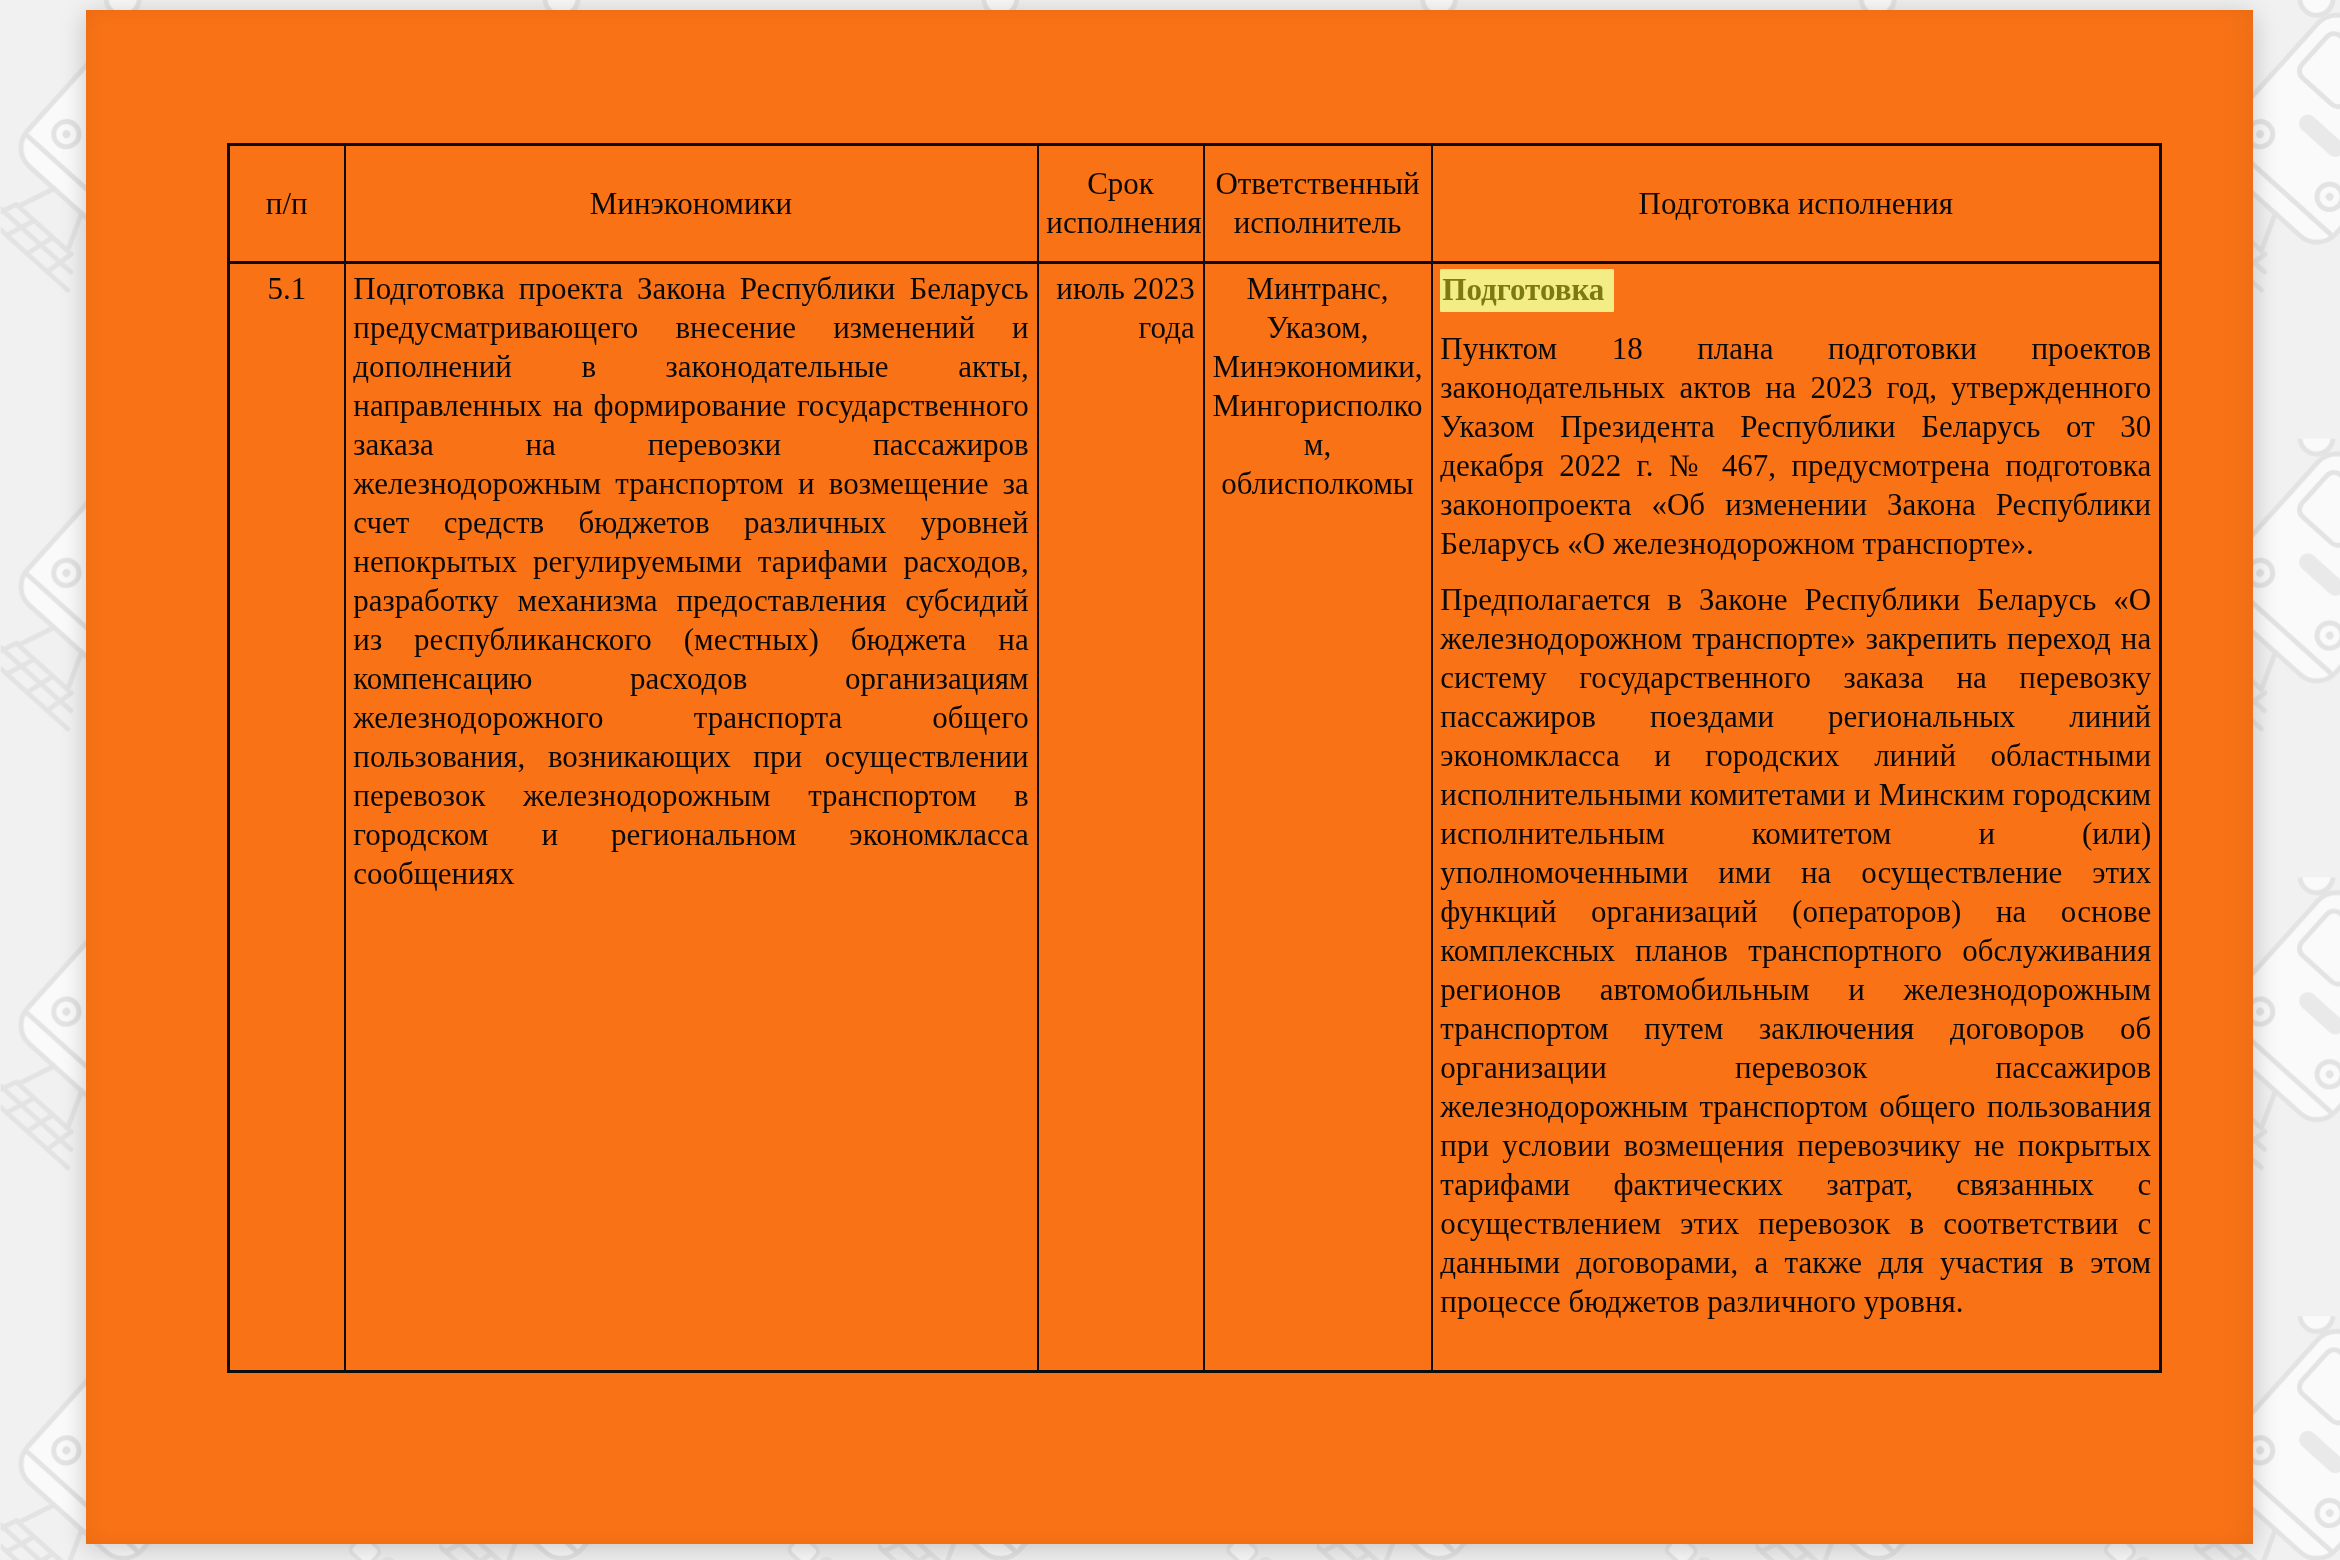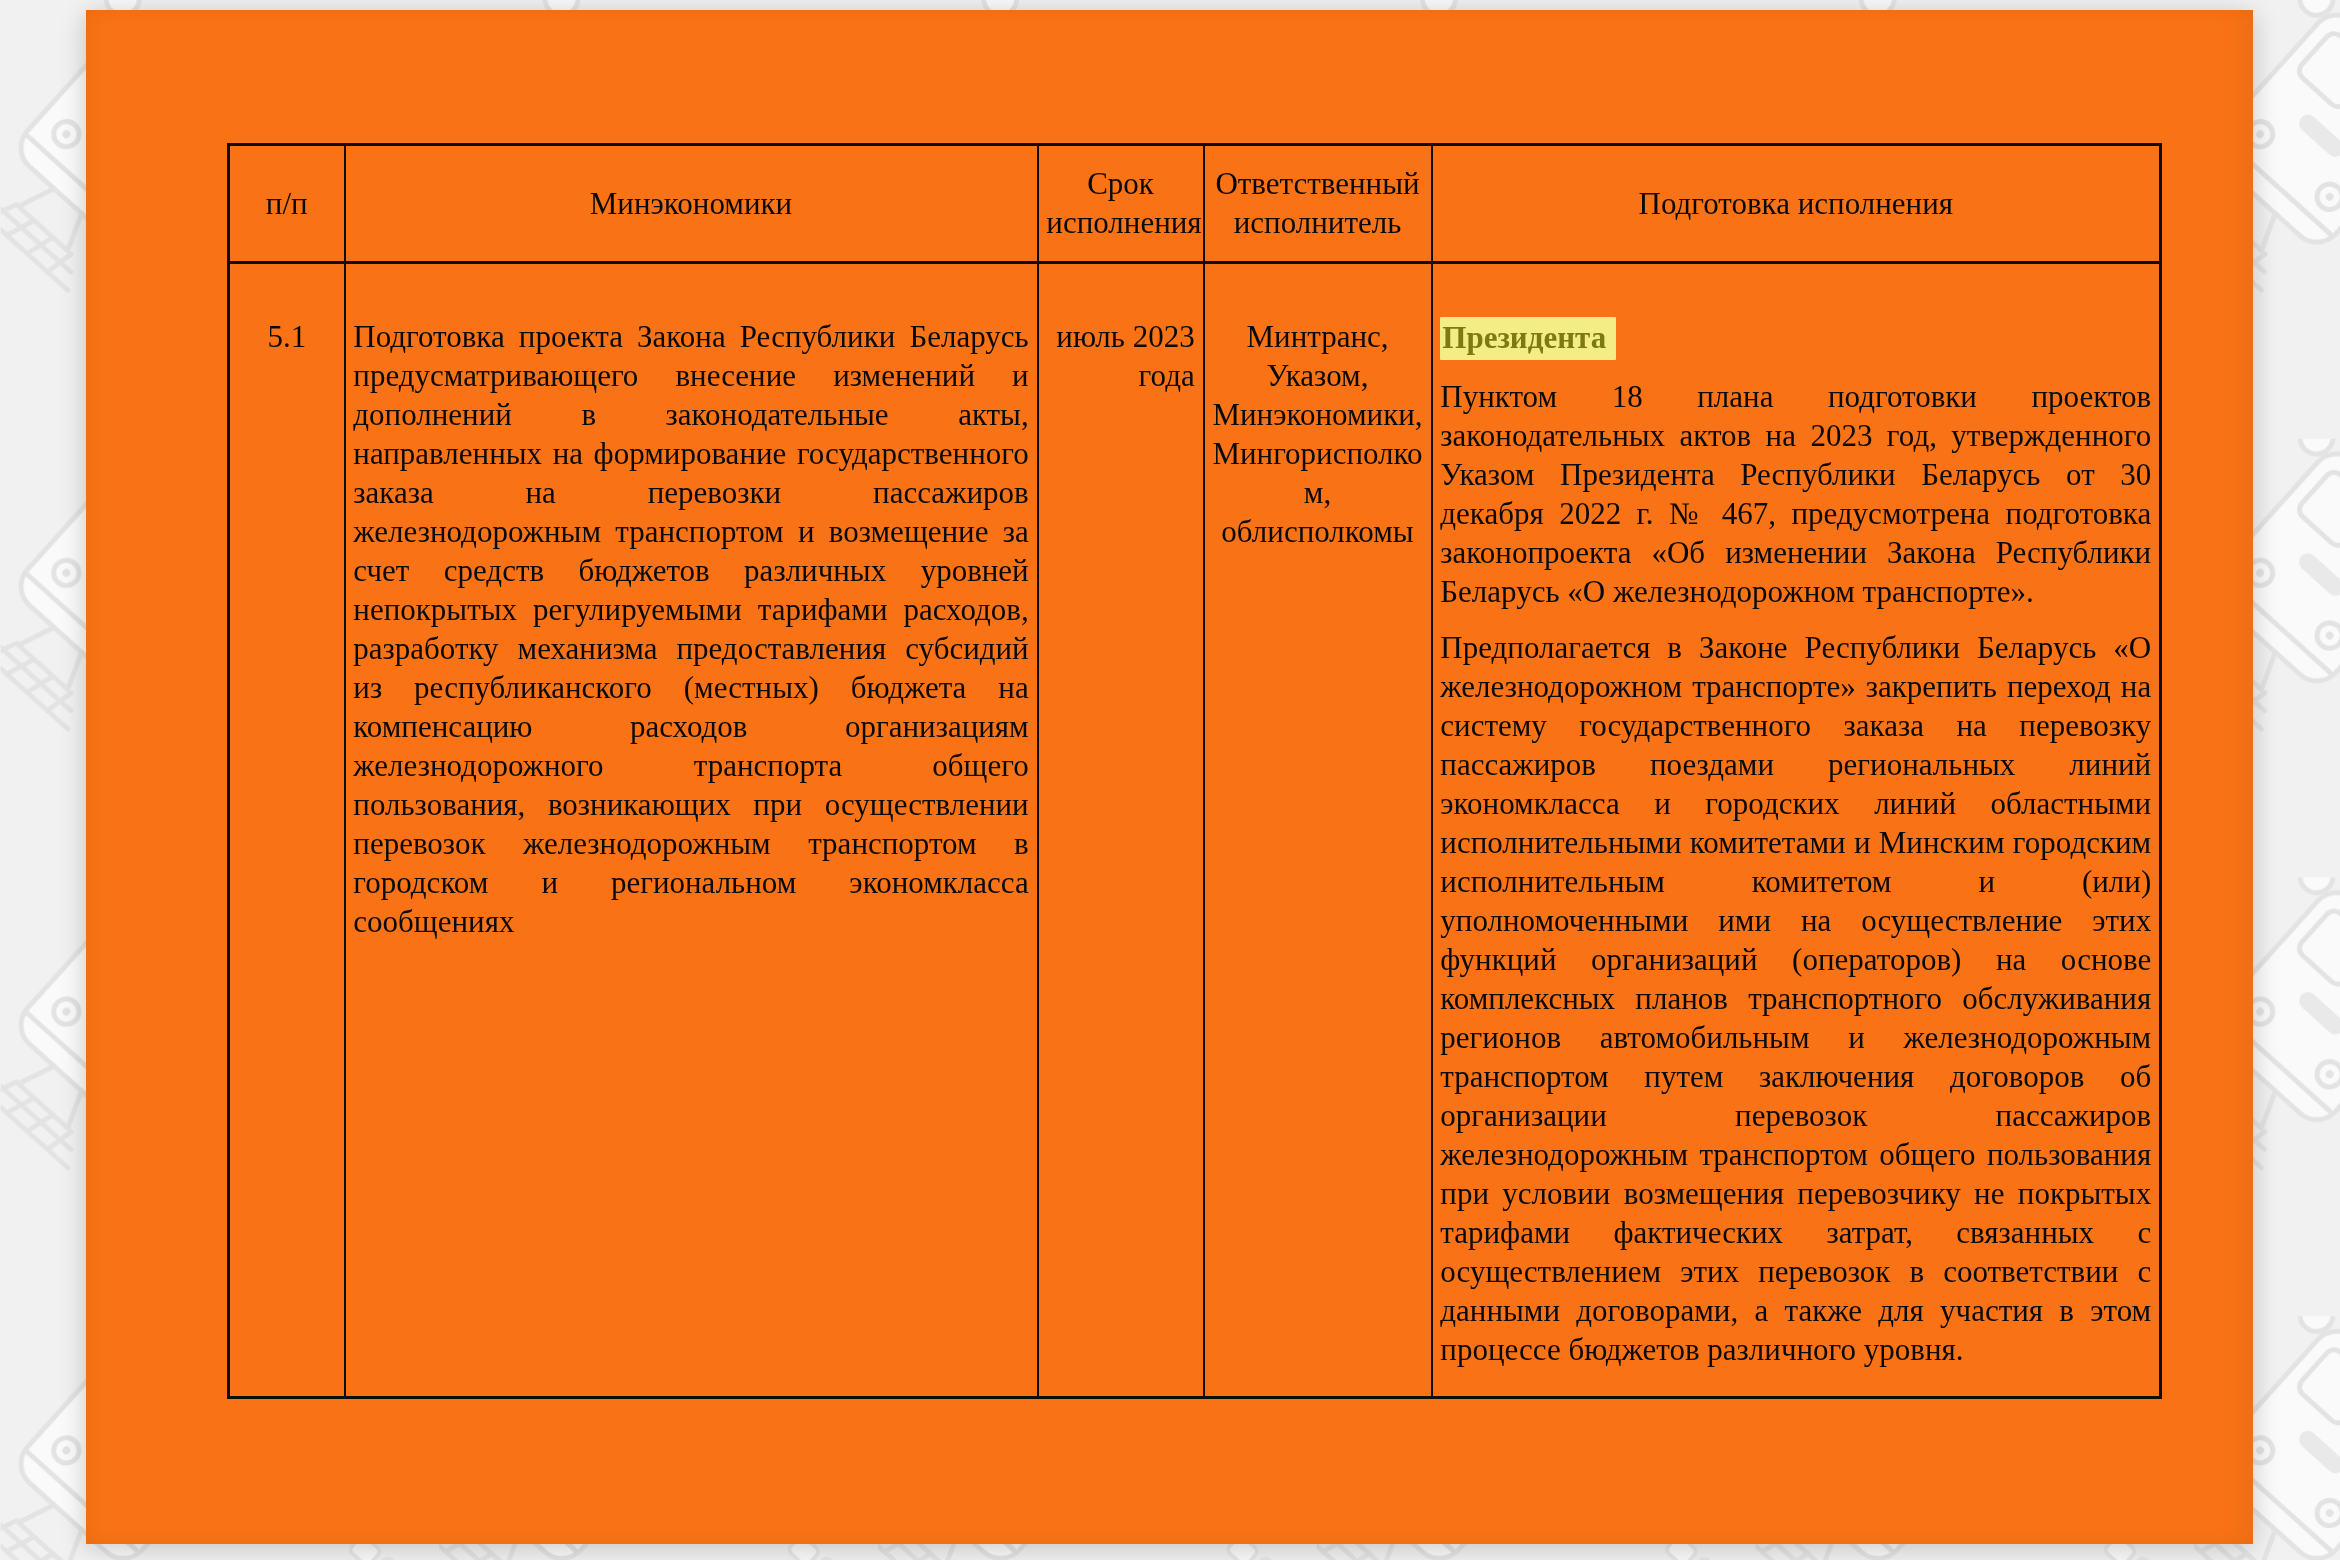--- a/index.html
+++ b/index.html
@@ -64,21 +64,20 @@
     padding: 11.7px 11.7px 7.8px 9.8px;
     border-bottom: 3.9px solid #0d0d0d;
   }
   tr.task td {
     height: 1095px;
     vertical-align: top;
   }
   .clip {
     max-height: 1073px;
     overflow: hidden;
-    margin-top: 48px;
   }
   .cell-num   { text-align: center; padding-top: 5.9px; }
   .cell-name  { text-align: justify; }
   .cell-term  { text-align: right; }
   .cell-resp  { text-align: center; overflow-wrap: break-word; word-break: break-word; }
   .cell-mon p {
     margin: 0 0 16.6px 0;
     text-align: justify;
   }
   .status-line { margin: 0 0 16.6px 0; }
@@ -165,21 +164,21 @@
         </td>
         <td class="cell-term">
           <div class="clip">июль 2023 года</div>
         </td>
         <td class="cell-resp">
           <div class="clip">Минтранс, Указом, Минэкономики, Мингорисполком, облисполкомы</div>
         </td>
         <td class="cell-mon">
           <div class="clip">
             <div class="status-line">
-              <span class="status-badge" id="statusBadge" style="color: rgb(125, 122, 18); background-color: rgb(244, 237, 133);">Президента</span>
+              <span class="status-badge" id="statusBadge" style="color: rgb(125, 122, 18); background-color: rgb(244, 237, 133);">Подготовка</span>
             </div>
             <p>Пунктом 18 плана подготовки проектов законодательных актов на 2023 год, утвержденного Указом Президента Республики Беларусь от 30 декабря 2022 г. № 467, предусмотрена подготовка законопроекта «Об изменении Закона Республики Беларусь «О железнодорожном транспорте».</p>
             <p>Предполагается в Законе Республики Беларусь «О железнодорожном транспорте» закрепить переход на систему государственного заказа на перевозку пассажиров поездами региональных линий экономкласса и городских линий областными исполнительными комитетами и Минским городским исполнительным комитетом и (или) уполномоченными ими на осуществление этих функций организаций (операторов) на основе комплексных планов транспортного обслуживания регионов автомобильным и железнодорожным транспортом путем заключения договоров об организации перевозок пассажиров железнодорожным транспортом общего пользования при условии возмещения перевозчику не покрытых тарифами фактических затрат, связанных с осуществлением этих перевозок в соответствии с данными договорами, а также для участия в этом процессе бюджетов различного уровня.</p>
             <p>Законопроектом предусматривается дополнение</p>
           </div>
         </td>
       </tr>
     </tbody>
       </table>
 

